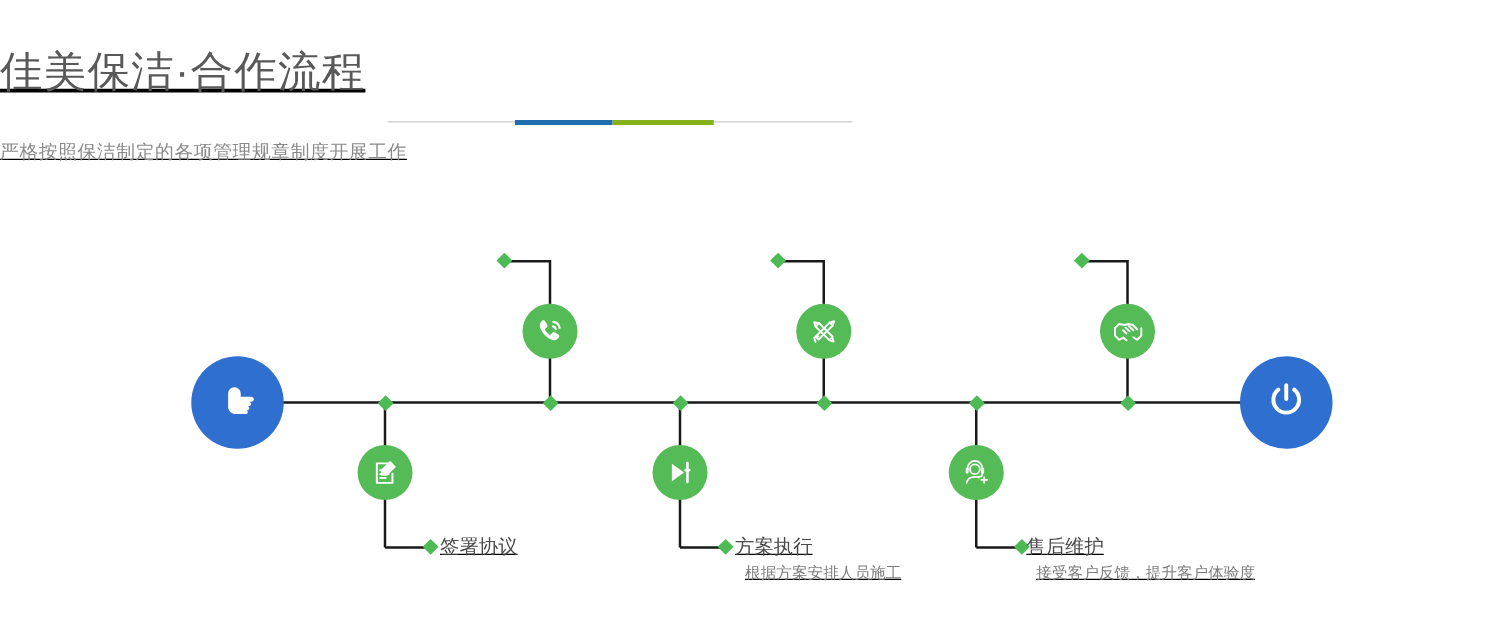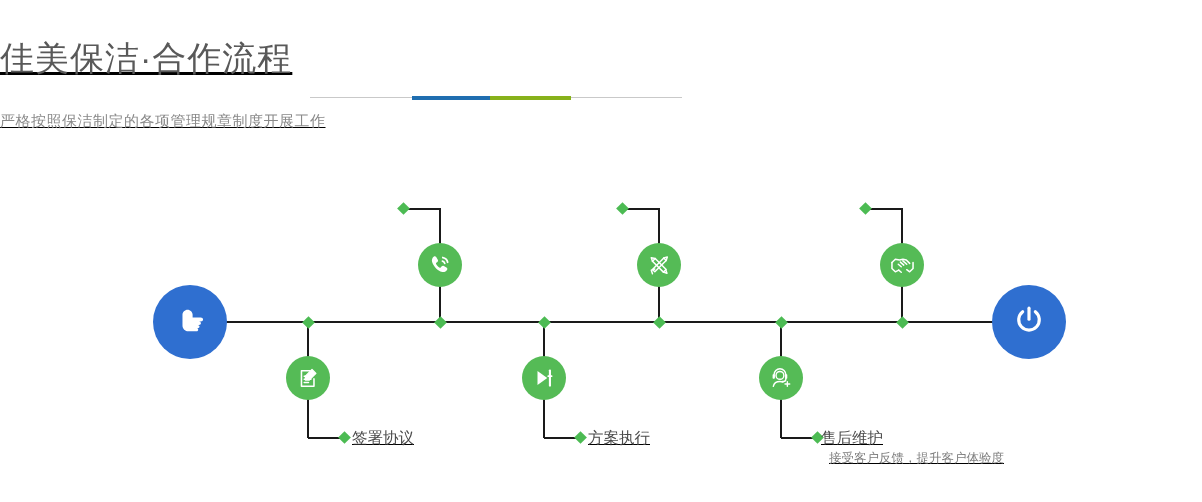--- a/index.html
+++ b/index.html
@@ -264,20 +264,21 @@
       <span>
         <svg width="26" height="26" viewBox="0 0 32 32" fill="#ffffff">
           <path d="M8 7.5l12 8.5-12 8.5z"></path>
           <rect x="22" y="5.5" width="2.6" height="21" rx="1.1"></rect>
           <rect x="20.2" y="12.5" width="6.2" height="2.4" rx="1.1"></rect>
         </svg>
       </span>
     </div>
     <div class="label bottom" style="left:588px; top:428px;">
       <span class="ttl">方案执行</span>
+      <span class="sub">根据方案安排人员施工</span>
     </div>
 
     <div class="stem" style="left:901.2px; top:208px; height:114px;"></div>
     <div class="arm" style="left:866px; top:208px; width:36px;"></div>
     <div class="diamond" style="left:861px; top:203.5px;"></div>
     <div class="diamond" style="left:897.5px; top:317.5px;"></div>
     <div class="node-circle" style="left:880px; top:243px;">
       <span>
         <svg width="27" height="27" viewBox="0 0 32 32" fill="none" stroke="#ffffff" stroke-width="1.8" stroke-linecap="round" stroke-linejoin="round">
           <path d="M3.5 12.5l4-4 5 1 4-1 4 1 4 4"></path>

